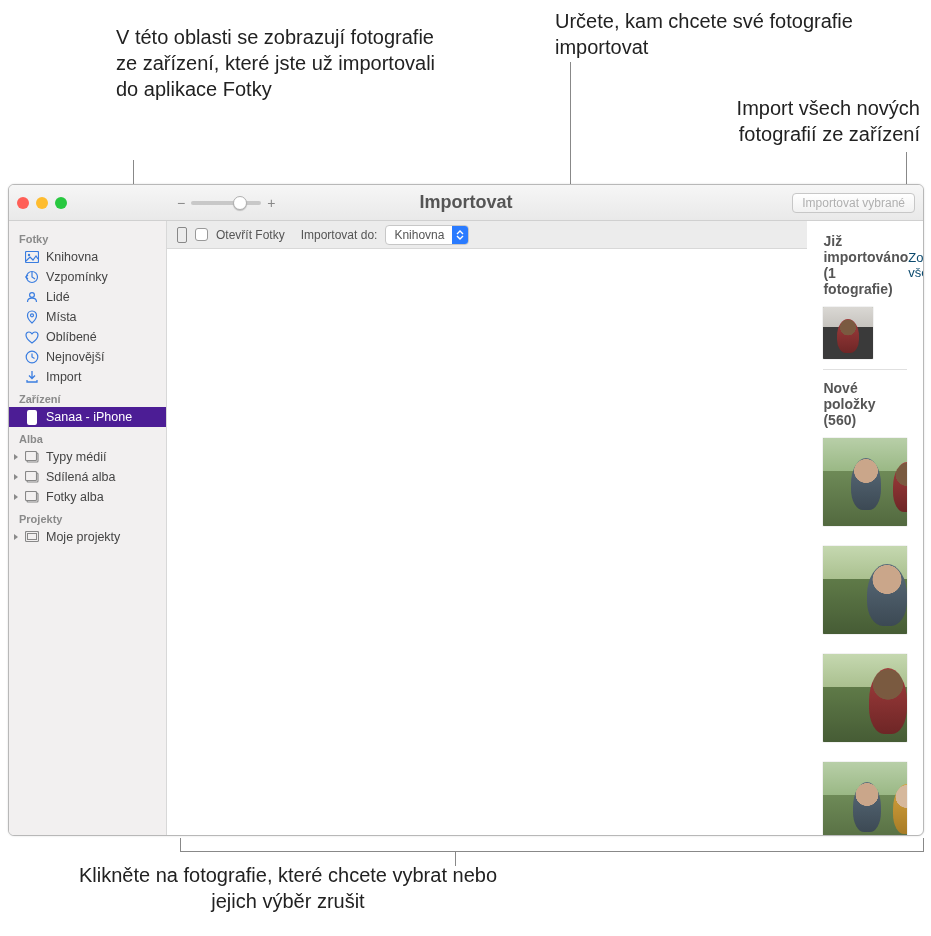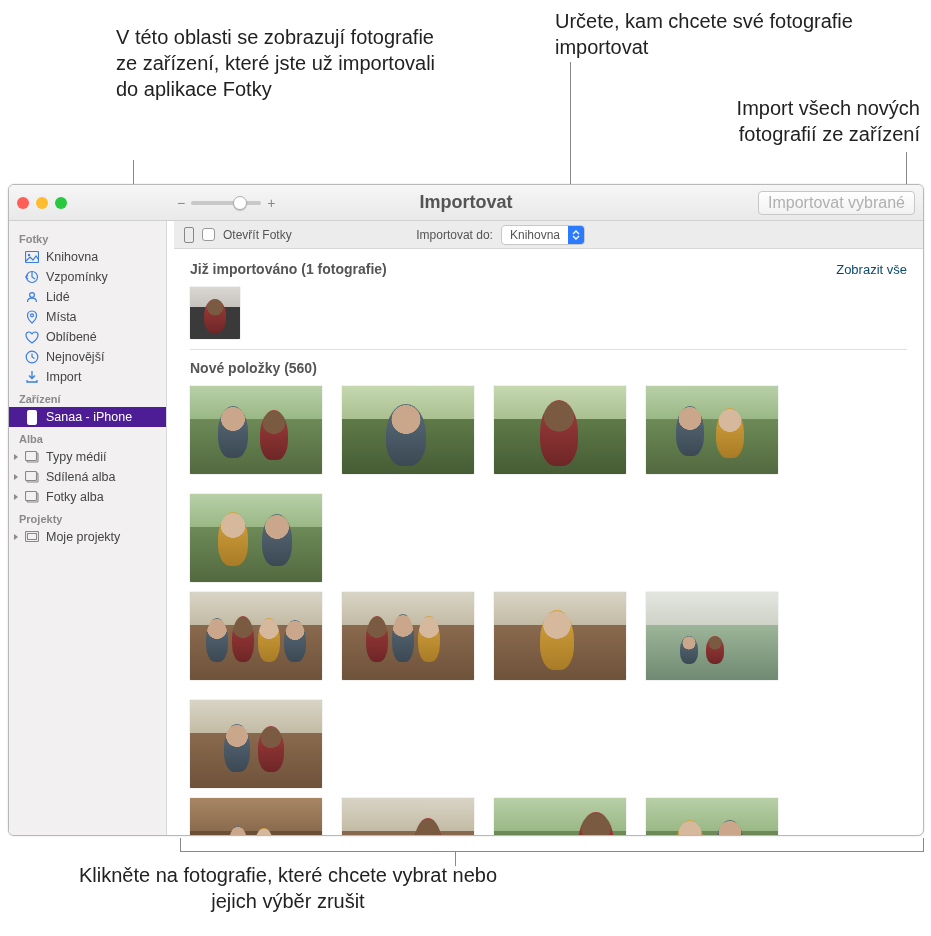--- a/index.html
+++ b/index.html
@@ -53,21 +53,21 @@
   .zoom-slider {
     width:70px; height:4px; background:#c8c8c8; border-radius:2px; position:relative;
   }
   .zoom-thumb { position:absolute; left:42px; top:-5px; width:14px; height:14px; border-radius:50%; background:#fff; border:1px solid #b0b0b0; box-shadow:0 1px 1px rgba(0,0,0,.2);}
   .title-center {
     position:absolute; left:50%; transform:translateX(-50%);
     font-weight:600; color:#555; font-size:18px;
   }
   .title-right { margin-left:auto; display:flex; gap:6px; align-items:center;}
   .btn {
-    font-size:16px; padding:2px 9px; border-radius:4px; border:1px solid #c7c7c7;
+    font-size:12px; padding:2px 9px; border-radius:4px; border:1px solid #c7c7c7;
     background:linear-gradient(#fff,#f1f1f1);
   }
   .btn.disabled{ color:#b0b0b0; }
   .btn.primary{
     background:linear-gradient(#3a8cff,#1f6ff0);
     border:1px solid #1a5fd0; color:#fff;
   }
   .subbar {
     height:28px; background:#ececec; border-bottom:1px solid #d8d8d8;
     display:flex; align-items:center; padding:0 10px; gap:8px; font-size:12px; color:#555;
@@ -290,21 +290,21 @@
         <span class="icn">
             <svg width="14" height="12" viewBox="0 0 14 12">
               <rect x="0.5" y="0.5" width="13" height="10" rx="1" fill="none" stroke="#888" stroke-width="1.1"></rect>
               <rect x="2.5" y="2.5" width="9" height="6" fill="none" stroke="#888" stroke-width="1"></rect>
             </svg>
           </span>
         <span>Moje projekty</span>
       </div>
     </div>
 
-    <div style="flex:1;display:flex;flex-direction:column;overflow:hidden;padding-left:7px;">
+    <div style="flex:1;display:flex;flex-direction:row;overflow:hidden;">
       <div class="subbar">
         <span class="phone-icon"></span>
         <span class="checkbox"></span>
         <span>Otevřít Fotky</span>
         <span class="spacer"></span>
         <span>Importovat do:</span>
         <div class="select">
           <span class="sel-label">Knihovna</span>
           <span class="sel-arrows">
             <svg width="8" height="5" viewBox="0 0 8 5">

